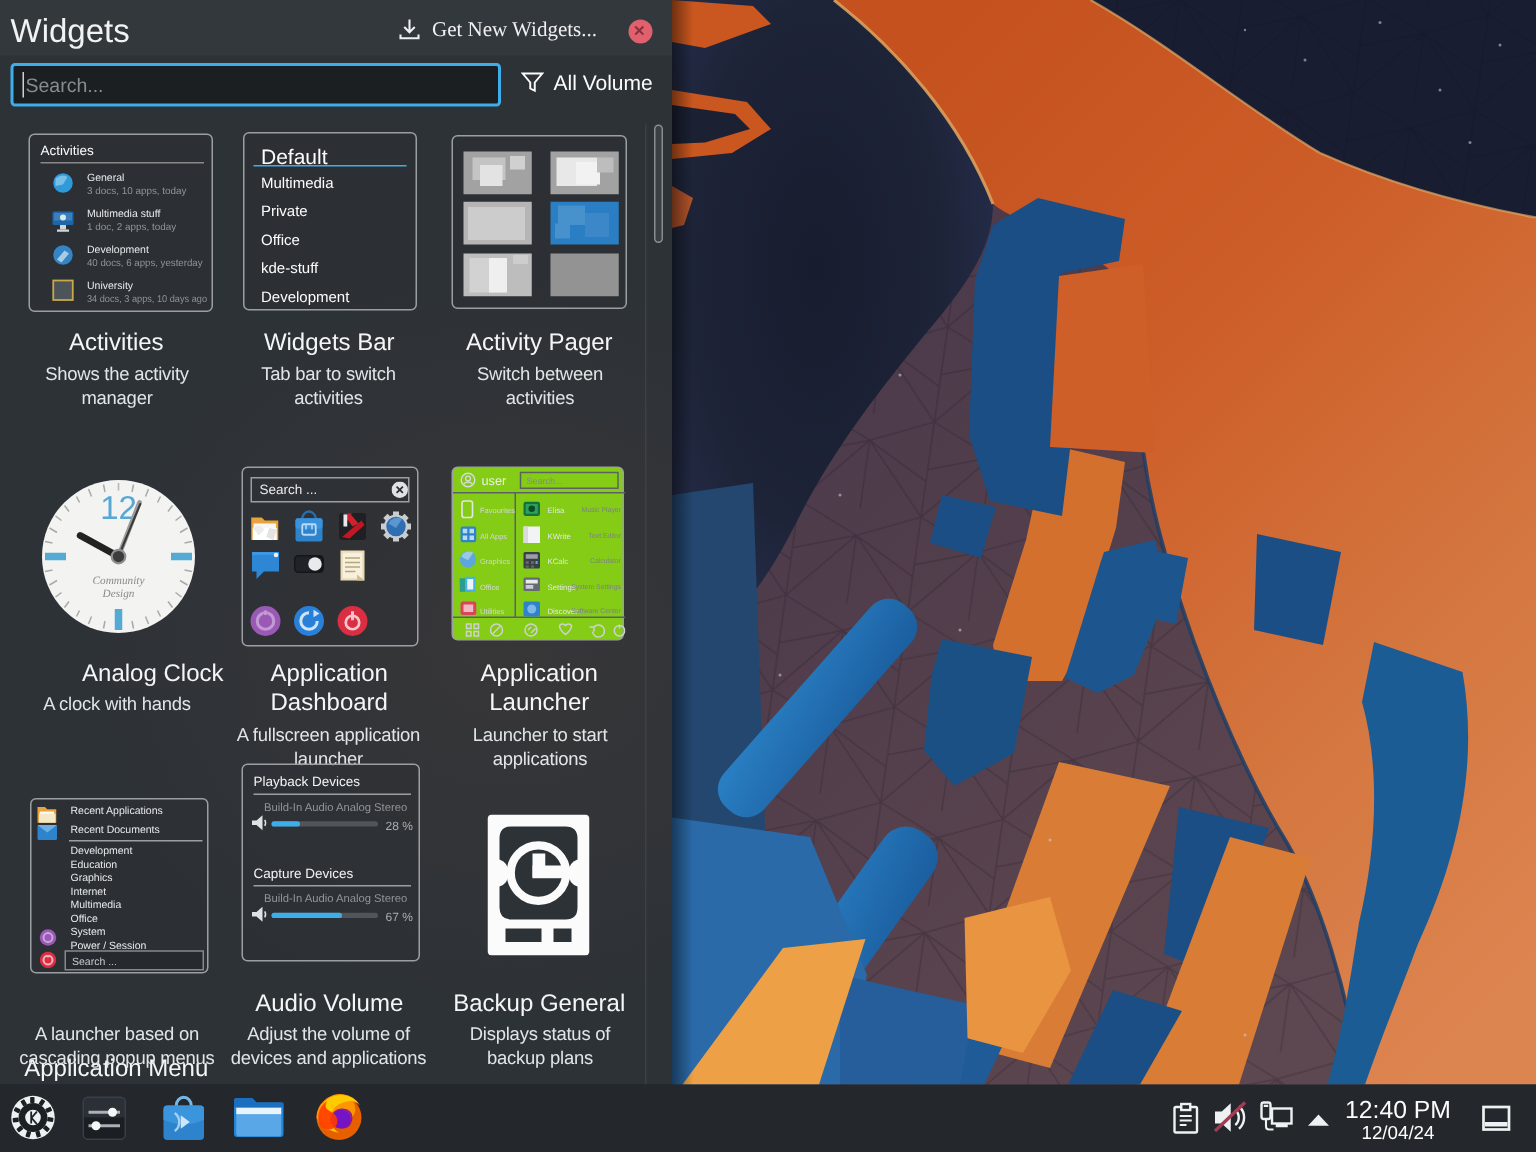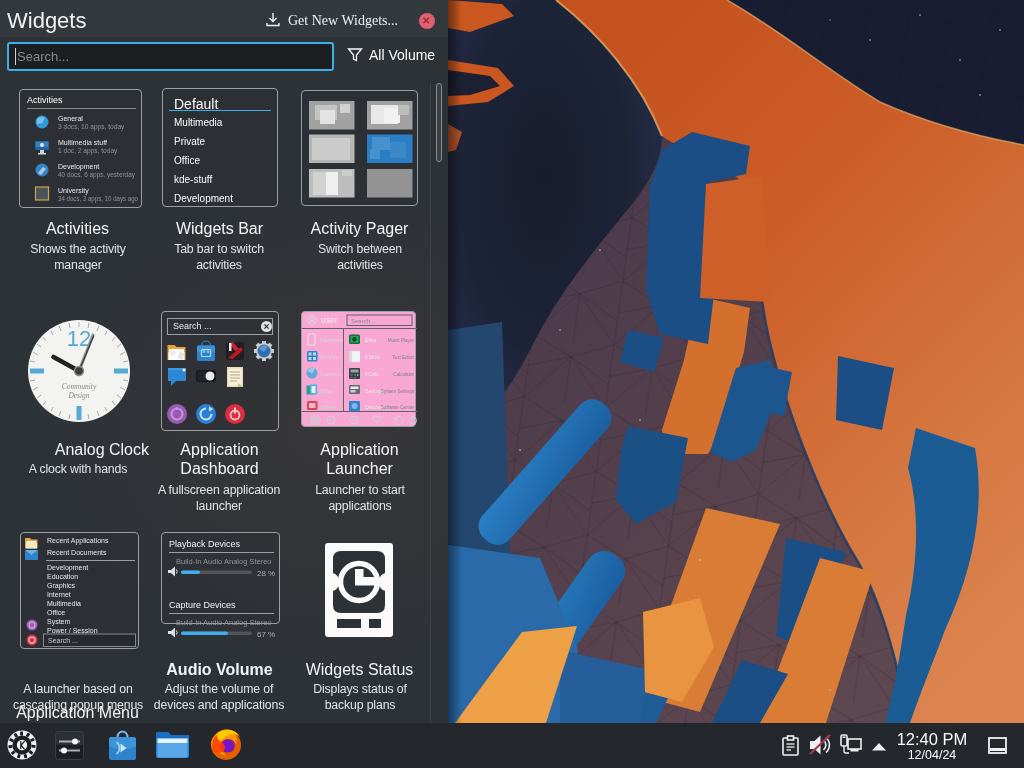--- a/index.html
+++ b/index.html
@@ -373,21 +373,21 @@
           <g transform="translate(63,92)">
             <circle cx="10" cy="10" r="10" fill="#da2e43"></circle>
               <circle cx="10" cy="11" r="4.5" fill="none" stroke="#f4c6cc" stroke-width="1.8"></circle>
               <rect x="9" y="3.5" width="2" height="6" fill="#f4c6cc"></rect>
           </g>
         </svg>
       </div>
       <div class="wtitle" style="left:148px;top:440px;">Application<br>Dashboard</div>
       <div class="wsub" style="left:134px;top:483px;">A fullscreen application<br>launcher</div>
 
-      <div class="card" style="left:301px;top:311px;width:115px;height:116px;background:#f9a8d4;">
+      <div class="card" style="left:301px;top:311px;width:115px;height:116px;background:#84cc16;">
         <svg style="position:absolute;left:0;top:0;" width="115" height="116" viewBox="0 0 115 116">
           <g font-family="Liberation Sans">
             <circle cx="10" cy="8" r="4.5" fill="none" stroke="#d7d9da" stroke-width="1"></circle>
             <circle cx="10" cy="7" r="1.6" fill="none" stroke="#d7d9da" stroke-width="0.9"></circle>
             <path d="M7,11 a3.5,3.5 0 0 1 6,0" fill="none" stroke="#d7d9da" stroke-width="0.9"></path>
             <text x="19" y="11" font-size="8.5" fill="#eceeef">user</text>
             <rect x="45" y="3" width="65" height="10.5" fill="none" stroke="#5c6166" stroke-width="1"></rect>
             <text x="49" y="10.5" font-size="6" fill="#84898e">Search...</text>
             <line x1="0" y1="16.5" x2="115" y2="16.5" stroke="#5c6166" stroke-width="1"></line>
             <line x1="41.5" y1="16.5" x2="41.5" y2="99.5" stroke="#5c6166" stroke-width="1"></line>
@@ -506,21 +506,21 @@
               <rect x="10.3" y="102.5" width="1.4" height="3" fill="#da2e43"></rect>
               <circle cx="11" cy="104.5" r="0.9" fill="#f2b7bf"></circle>
             <rect x="22.5" y="101" width="92" height="12.5" fill="#26292d" stroke="#85898d" stroke-width="1"></rect>
             <text x="27" y="110" font-size="7" fill="#c9ccce">Search ...</text>
           </g>
         </svg>
       </div>
       <div class="wtitle" style="left:6px;top:660px;margin-top:43px;">Application Menu</div>
       <div class="wsub" style="left:-7px;top:682px;">A launcher based on<br>cascading popup menus</div>
 
-      <div class="card" style="left:161px;top:532px;width:119px;height:92px;">
+      <div class="card" style="left:161px;top:509px;width:119px;height:132px;">
         <svg style="position:absolute;left:0;top:0;" width="119" height="116" viewBox="0 0 119 116">
           <g font-family="Liberation Sans">
             <text x="7" y="14" font-size="9" fill="#f2f3f4">Playback Devices</text>
             <line x1="7" y1="19.5" x2="112" y2="19.5" stroke="#9b9fa3" stroke-width="1"></line>
             <text x="14" y="30.5" font-size="7.5" fill="#8f959a">Build-In Audio Analog Stereo</text>
             <g transform="translate(6,34)">
                 <path d="M0,3 h3 l4,-3.5 v10 l-4,-3.5 h-3 z" fill="#dfe2e4"></path>
                 <path d="M8.5,2.5 a4,4 0 0 1 0,4" fill="none" stroke="#dfe2e4" stroke-width="1"></path>
               </g>
             <rect x="19" y="37.5" width="71" height="3.5" rx="1.75" fill="#515559"></rect>
@@ -532,33 +532,33 @@
             <g transform="translate(6,95)">
                 <path d="M0,3 h3 l4,-3.5 v10 l-4,-3.5 h-3 z" fill="#dfe2e4"></path>
                 <path d="M8.5,2.5 a4,4 0 0 1 0,4" fill="none" stroke="#dfe2e4" stroke-width="1"></path>
               </g>
             <rect x="19" y="98.5" width="71" height="3.5" rx="1.75" fill="#515559"></rect>
             <rect x="19" y="98.5" width="47" height="3.5" rx="1.75" fill="#3daee9"></rect>
             <text x="95" y="104" font-size="8" fill="#a9aeb3">67 %</text>
           </g>
         </svg>
       </div>
-      <div class="wtitle" style="left:148px;top:660px;font-weight:bold;">Audio Volume</div>
+      <div class="wtitle" style="left:148px;top:660px;">Audio Volume</div>
       <div class="wsub" style="left:134px;top:682px;">Adjust the volume of<br>devices and applications</div>
 
       <svg style="position:absolute;left:325px;top:543px;" width="68" height="94" viewBox="0 0 68 94">
         <rect x="0" y="0" width="68" height="94" rx="3" fill="#fbfbfb"></rect>
         <path d="M16,8 h36 q8,0 8,8 v14 q-6,2 -6,9 t6,9 v14 q0,8 -8,8 h-36 q-8,0 -8,-8 v-14 q6,-2 6,-9 t-6,-9 v-14 q0,-8 8,-8 z" fill="#2d3237"></path>
         <circle cx="34" cy="39" r="18.5" fill="#2d3237" stroke="#fbfbfb" stroke-width="5.5"></circle>
         <rect x="30" y="26" width="8.5" height="16" fill="#fbfbfb"></rect>
         <rect x="30" y="34" width="20" height="8.5" fill="#fbfbfb"></rect>
         <rect x="12" y="76" width="24" height="9" fill="#2d3237"></rect>
         <rect x="44" y="76" width="12" height="9" fill="#2d3237"></rect>
       </svg>
-      <div class="wtitle" style="left:288px;top:660px;">Widgets Status</div>
+      <div class="wtitle" style="left:288px;top:660px;">Backup General</div>
       <div class="wsub" style="left:275px;top:682px;">Displays status of<br>backup plans</div>
     </div>
     <div id="sline"></div>
     <div id="sbar"></div>
   </div>
   <div id="taskbar">
     <svg style="position:absolute;left:0;top:0;" width="1024" height="45" viewBox="0 0 1024 45">
 
       <g transform="translate(22,22)">
         <circle r="14.5" fill="#eef1f2"></circle>

